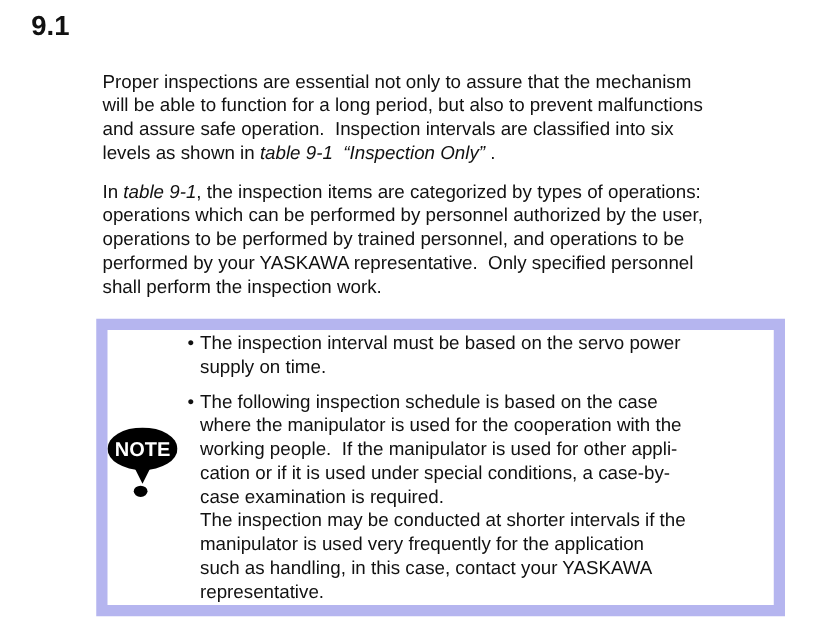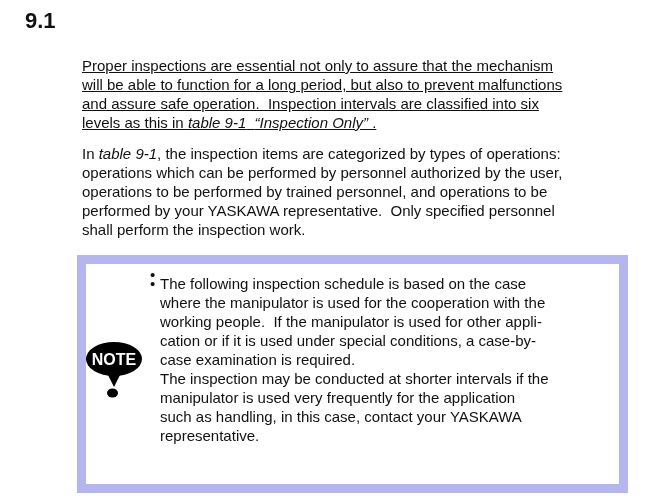--- a/index.html
+++ b/index.html
@@ -19,21 +19,21 @@
     font-weight: bold;
     display: flex;
     white-space: pre;
   }
   .heading .num { display: inline-block; width: 57px; }
   .bodytext {
     font-size: 15px;
     line-height: 19px;
     white-space: pre-wrap;
   }
-  .para1 { position: absolute; top: 56px; left: 82px; width: 545px; text-decoration: underline; }
+  .para1 { position: absolute; top: 56px; left: 82px; width: 545px; }
   .para2 { position: absolute; top: 144px; left: 82px; width: 545px; }
   em { font-style: italic; }
   .notebox {
     position: absolute;
     top: 255px;
     left: 77px;
     width: 551px;
     height: 238px;
     border: 9px solid #b5b5ef;
     background: #ffffff;
@@ -69,37 +69,38 @@
 </head>
 <body>
 
 <div class="heading">
   <span class="num">9.1</span>
 </div>
 
 <div class="bodytext para1"><span>Proper inspections are essential not only to assure that the mechanism
 will be able to function for a long period, but also to prevent malfunctions
 and assure safe operation.  Inspection intervals are classified into six
-</span><span>levels as this in </span><em>table 9-1</em><span>  </span><em>“Inspection Only”</em><span> .</span></div>
+</span><span>levels as shown in </span><em>table 9-1</em><span>  </span><em>“Inspection Only”</em><span> .</span></div>
 
 <div class="bodytext para2"><span>In </span><em>table 9-1</em><span>, the inspection items are categorized by types of operations:
 operations which can be performed by personnel authorized by the user,
 operations to be performed by trained personnel, and operations to be
 performed by your YASKAWA representative.  Only specified personnel
 shall perform the inspection work.</span></div>
 
 <div class="notebox" style="border-color: rgb(181, 181, 239);">
   <svg class="note-icon" viewBox="0 0 56 58" xmlns="http://www.w3.org/2000/svg">
     <ellipse cx="28" cy="17" rx="28" ry="17" fill="#000000"></ellipse>
     <polygon points="21,31 35,31 28,45" fill="#000000"></polygon>
     <ellipse cx="26.5" cy="51" rx="5.5" ry="4.5" fill="#000000"></ellipse>
     <text x="28" y="23" text-anchor="middle" font-family="Liberation Sans, sans-serif" font-size="16" font-weight="bold" fill="#ffffff">NOTE</text>
   </svg>
   <div class="note-body">
-    <div class="bullet-item"><span class="dot">•</span></div>
+    <div class="bullet-item"><span class="dot">•</span><span>The inspection interval must be based on the servo power
+supply on time.</span></div>
     <div class="bullet-item"><span class="dot">•</span><span>The following inspection schedule is based on the case
 where the manipulator is used for the cooperation with the
 working people.  If the manipulator is used for other appli-
 cation or if it is used under special conditions, a case-by-
 case examination is required.
 The inspection may be conducted at shorter intervals if the
 manipulator is used very frequently for the application
 such as handling, in this case, contact your YASKAWA
 representative.</span></div>
   </div>

